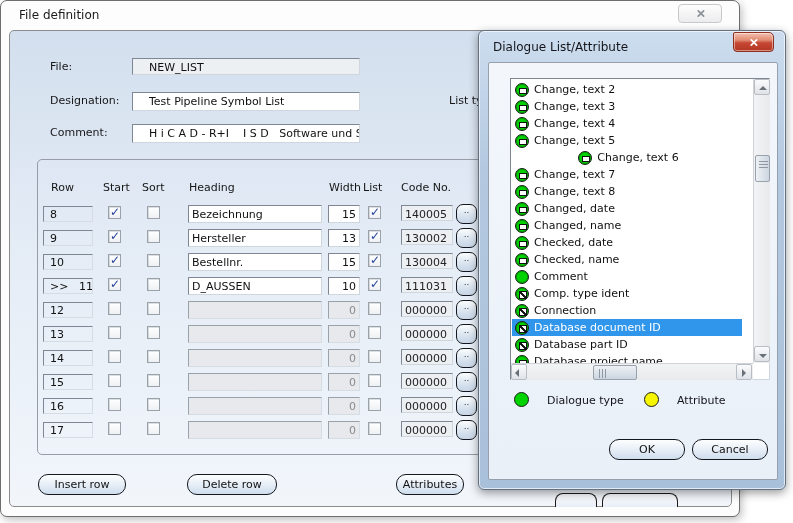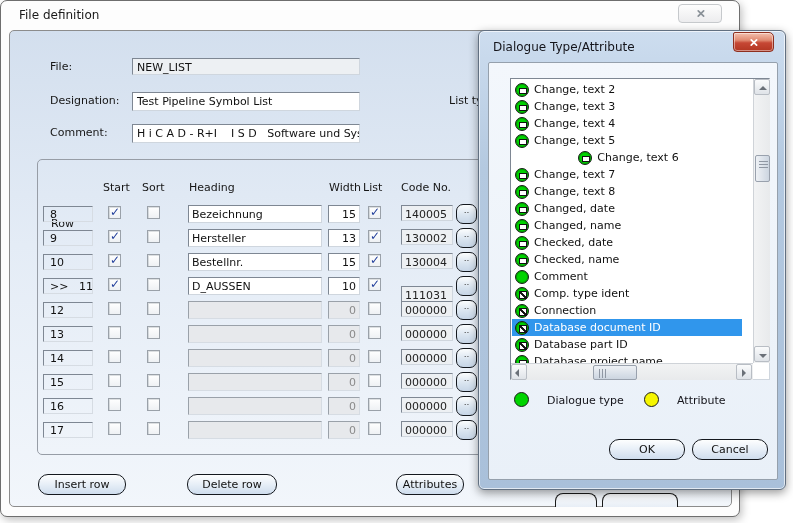--- a/index.html
+++ b/index.html
@@ -13,21 +13,21 @@
   .main-title { position:absolute; left:18px; top:7px; font-size:12px; color:#1a1a1a; }
   .main-close { position:absolute; left:677px; top:3px; width:44px; height:19px;
                 border:1px solid #c6c9cc; border-radius:4px;
                 background:linear-gradient(#fdfdfd,#ececee);
                 display:flex; align-items:center; justify-content:center; color:#8a9198; }
   .main-panel { position:absolute; left:8px; top:29px; width:723px; height:477px;
                 border:1px solid #8c8c8c; border-radius:5px;
                 background:linear-gradient(180deg,#d3dfee 0%,#e4ecf6 45%,#f2f6fb 100%); }
 
   .flabel { position:absolute; color:#161616; }
-  .fbox   { position:absolute; height:19px; background:#fff; padding:2px 4px 0 4px;
+  .fbox   { position:absolute; height:19px; background:#fff; padding:2px 4px 0 16px;
             border:1px solid; border-color:#7e8793 #cfd6de #cfd6de #7e8793;
             white-space:pre; overflow:hidden; }
   .fbox.ro { background:#edf0f3; height:17px; }
 
   .groupbox { position:absolute; left:27px; top:128px; width:681px; height:296px;
               border:1px solid #979da6; border-radius:5px; }
   .thead span { position:absolute; top:21px; color:#161616; }
 
   .trow { position:absolute; left:0; width:100%; height:22px; }
   .rowbox { position:absolute; left:5px; top:2px; width:50px; height:16px;
@@ -134,21 +134,21 @@
     <div class="flabel" style="left:40px;top:63px;">Designation:</div>
     <div class="fbox" style="left:122px;top:61px;width:228px;">Test Pipeline Symbol List</div>
 
     <div class="flabel" style="left:40px;top:95px;">Comment:</div>
     <div class="fbox" style="left:122px;top:93px;width:228px;">H i C A D - R+I    I S D   Software und System</div>
 
     <div class="flabel" style="left:439px;top:63px;">List typ</div>
 
     <div class="groupbox">
       <div class="thead">
-        <span style="left:13px;margin-top:36px;">Row</span>
+        <span style="left:13px;">Row</span>
         <span style="left:65px;">Start</span>
         <span style="left:104px;">Sort</span>
         <span style="left:151px;">Heading</span>
         <span style="left:291px;">Width</span>
         <span style="left:325px;">List</span>
         <span style="left:363px;">Code No.</span>
       </div>
       <div>
           <div class="trow" style="top: 44px;">
             <div class="rowbox">8</div>
@@ -180,21 +180,21 @@
             <div class="fld code" style="left: 363px; width: 52px;">130004</div>
             <div class="dotbtn">..</div>
           </div>
           <div class="trow" style="top: 116px;">
             <div class="rowbox">&gt;&gt;   11</div>
             <span class="cb on" style="left: 70px;"></span>
             <span class="cb" style="left: 109px;"></span>
             <div class="fld" style="left: 150px; width: 134px;">D_AUSSEN</div>
             <div class="fld num" style="left: 290px; width: 32px;">10</div>
             <span class="cb on" style="left: 330px;"></span>
-            <div class="fld code" style="left: 363px; width: 52px; margin-top: 9px;">111031</div>
+            <div class="fld code" style="left: 363px; width: 52px;">111031</div>
             <div class="dotbtn">..</div>
           </div>
           <div class="trow" style="top: 140px;">
             <div class="rowbox">12</div>
             <span class="cb" style="left: 70px;"></span>
             <span class="cb" style="left: 109px;"></span>
             <div class="fld dis" style="left: 150px; width: 134px;"></div>
             <div class="fld num dis" style="left: 290px; width: 32px;">0</div>
             <span class="cb" style="left: 330px;"></span>
             <div class="fld code" style="left: 363px; width: 52px;">000000</div>
@@ -256,21 +256,21 @@
     <div class="pbtn" style="left:28px;top:443px;width:88px;">Insert row</div>
     <div class="pbtn" style="left:177px;top:443px;width:90px;">Delete row</div>
     <div class="pbtn" style="left:386px;top:443px;width:68px;">Attributes</div>
 
     <div class="frag" style="left:545px;top:462px;width:42px;"></div>
     <div class="frag" style="left:592px;top:462px;width:76px;"></div>
   </div>
 </div>
 
 <div class="attr-win">
-  <div class="attr-title">Dialogue Type/Attribute</div>
+  <div class="attr-title">Dialogue List/Attribute</div>
   <div class="attr-close">
       <span class="xg small"></span>
     </div>
 
   <div class="attr-panel">
     <div class="listbox">
       <div class="items">
           <div class="litem" style="top: 2px;">
             <span class="licon win"></span>
             <span>Change, text 2</span>

